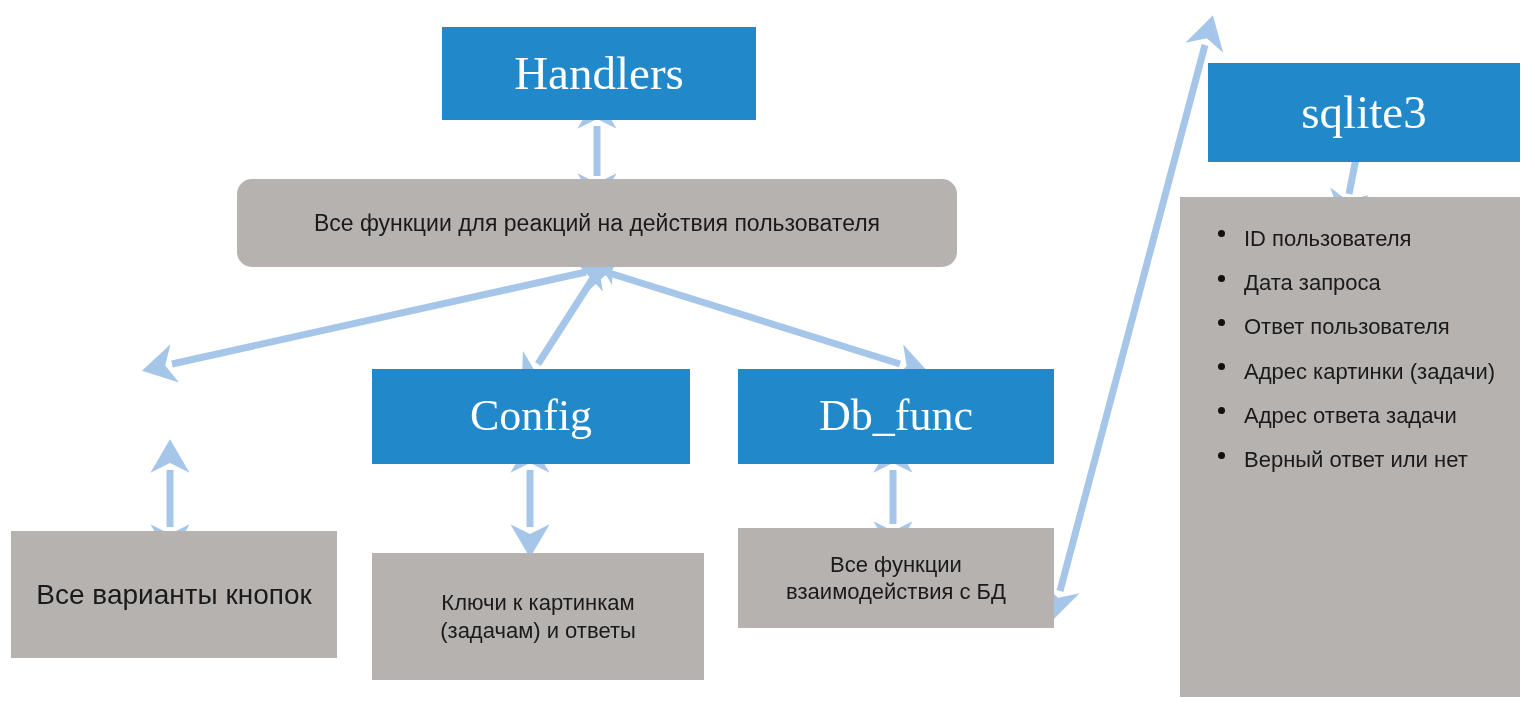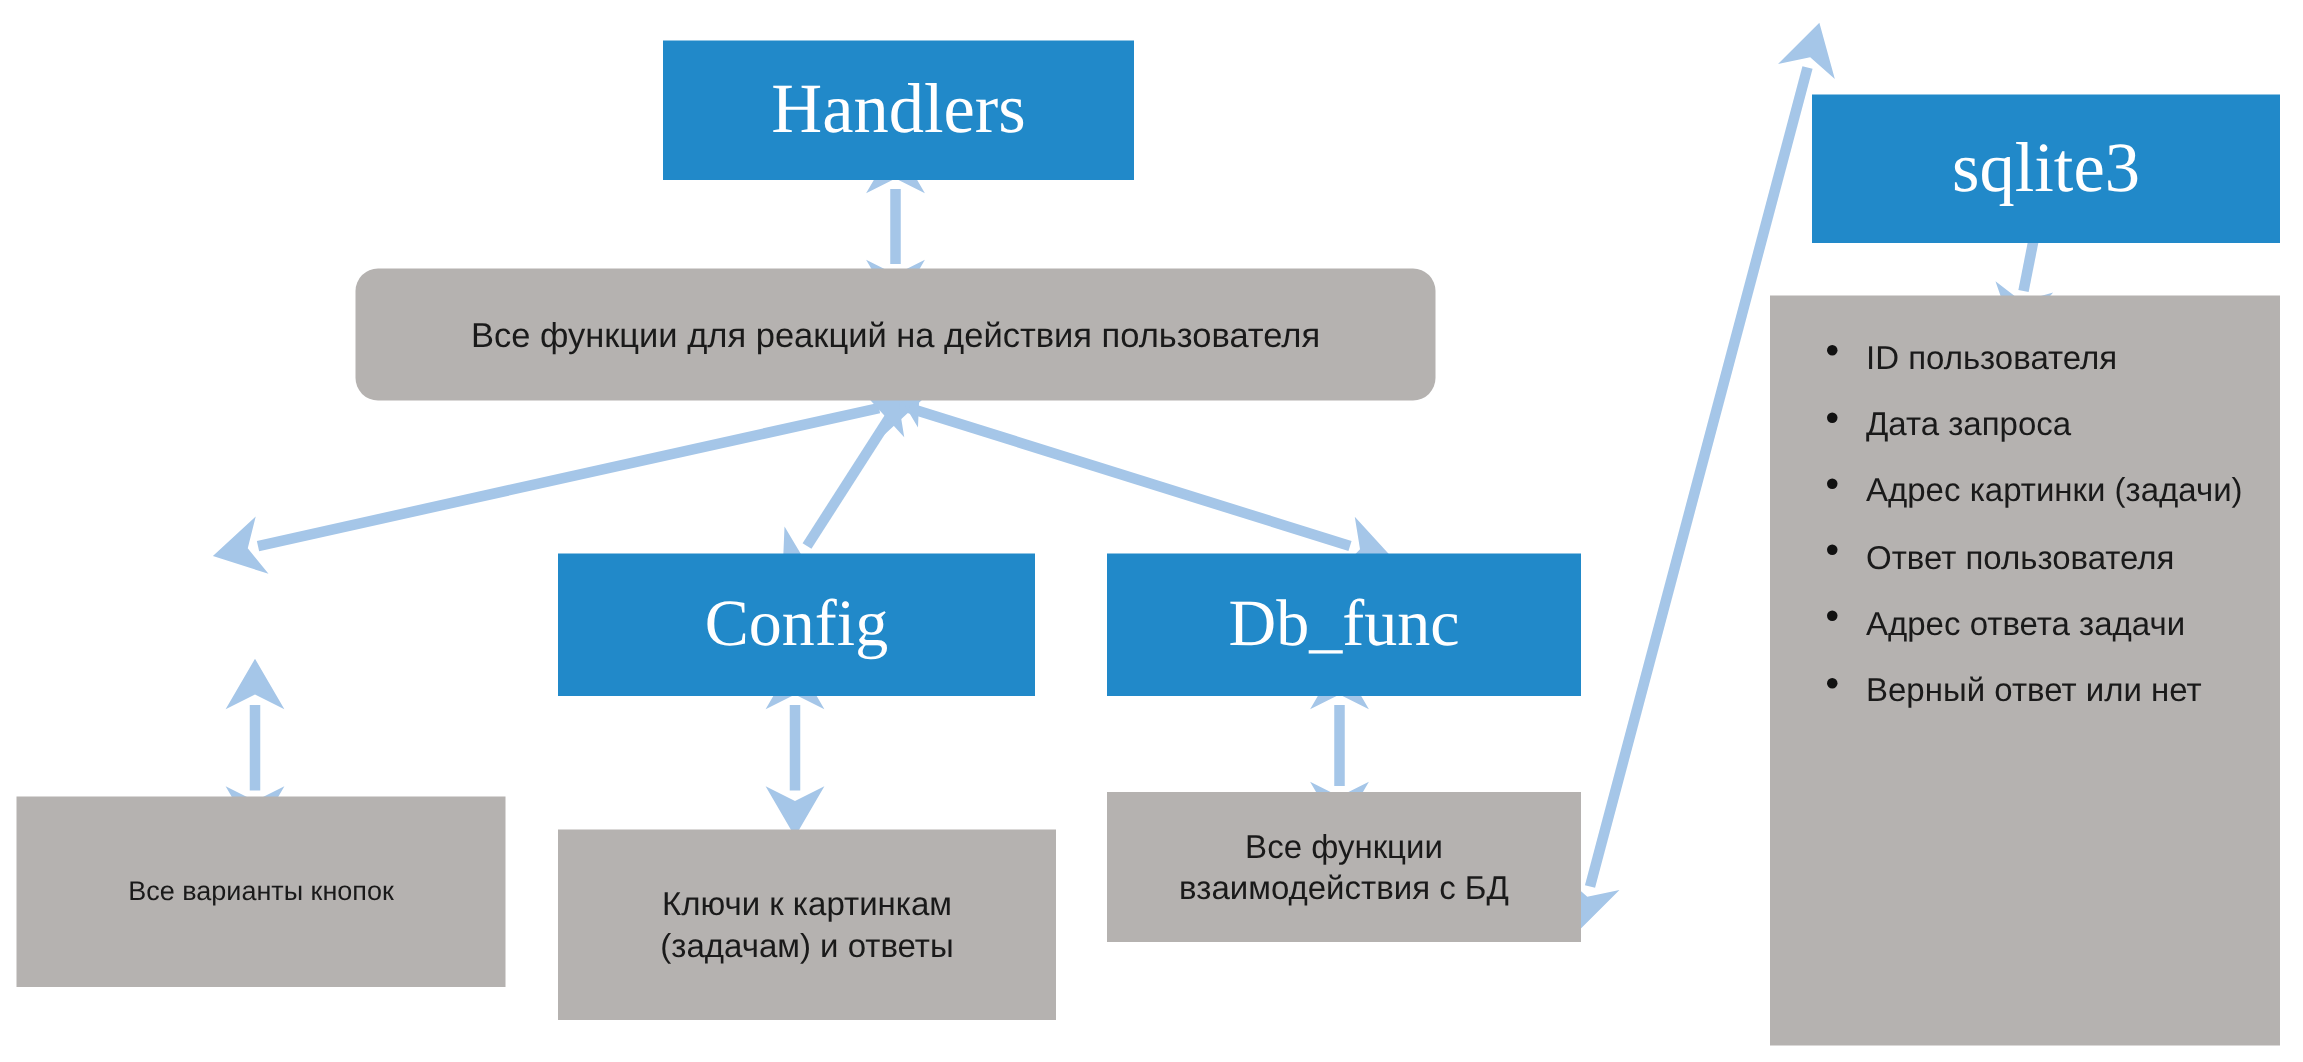--- a/index.html
+++ b/index.html
@@ -31,21 +31,21 @@
   .gray.left-align{justify-content:center;align-items:flex-start;text-align:left;}
 
   
   #node-handlers{left:442px;top:27px;width:314px;height:93px;font-size:47px;}
   #node-handlers-desc{left:237px;top:179px;width:720px;height:88px;font-size:23px;border-radius:15px;}
 
   #node-kb{left:0px;top:369px;width:337px;height:95px;font-size:44px;}
   #node-config{left:372px;top:369px;width:318px;height:95px;font-size:44px;}
   #node-dbfunc{left:738px;top:369px;width:316px;height:95px;font-size:44px;}
 
-  #node-kb-desc{left:11px;top:531px;width:326px;height:127px;font-size:18px;}
+  #node-kb-desc{left:11px;top:531px;width:326px;height:127px;font-size:28px;}
   #node-config-desc{left:372px;top:553px;width:332px;height:127px;font-size:22px;}
   #node-dbfunc-desc{left:738px;top:528px;width:316px;height:100px;font-size:22px;}
 
   #node-sqlite{left:1208px;top:27px;width:312px;height:99px;font-size:47px;margin-top:36px;}
   #node-fields{left:1180px;top:197px;width:340px;height:500px;padding:26px 0 0 0;}
 
   .field-list{
     list-style:none;
     margin:0;
     padding:0 14px 0 34px;
@@ -147,20 +147,20 @@
   </div>
 
   <div id="node-sqlite" class="box blue">
     <span>sqlite3</span>
   </div>
 
   <div id="node-fields" class="box gray left-align">
     <ul class="field-list">
         <li><span class="bullet"></span><span>ID пользователя</span></li>
         <li><span class="bullet"></span><span>Дата запроса</span></li>
+        <li><span class="bullet"></span><span>Ответ пользователя</span></li>
         <li><span class="bullet"></span><span>Адрес картинки (задачи)</span></li>
-        <li><span class="bullet"></span><span>Ответ пользователя</span></li>
         <li><span class="bullet"></span><span>Адрес ответа задачи</span></li>
         <li><span class="bullet"></span><span>Верный ответ или нет</span></li>
       </ul>
   </div>
 
 </div>
 
 </body></html>

